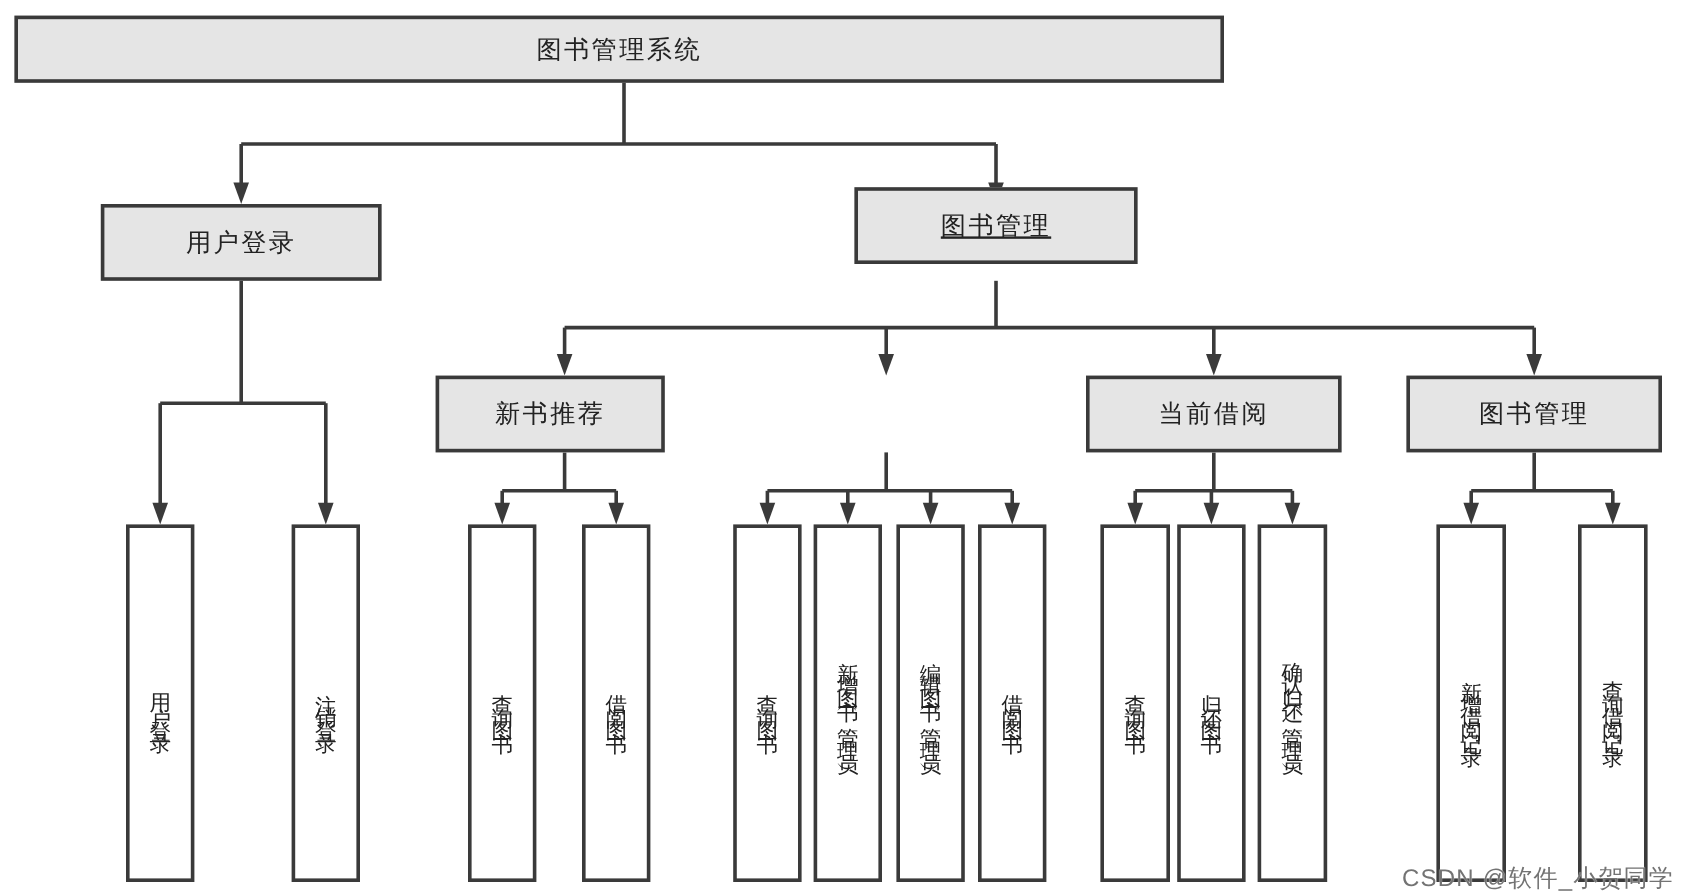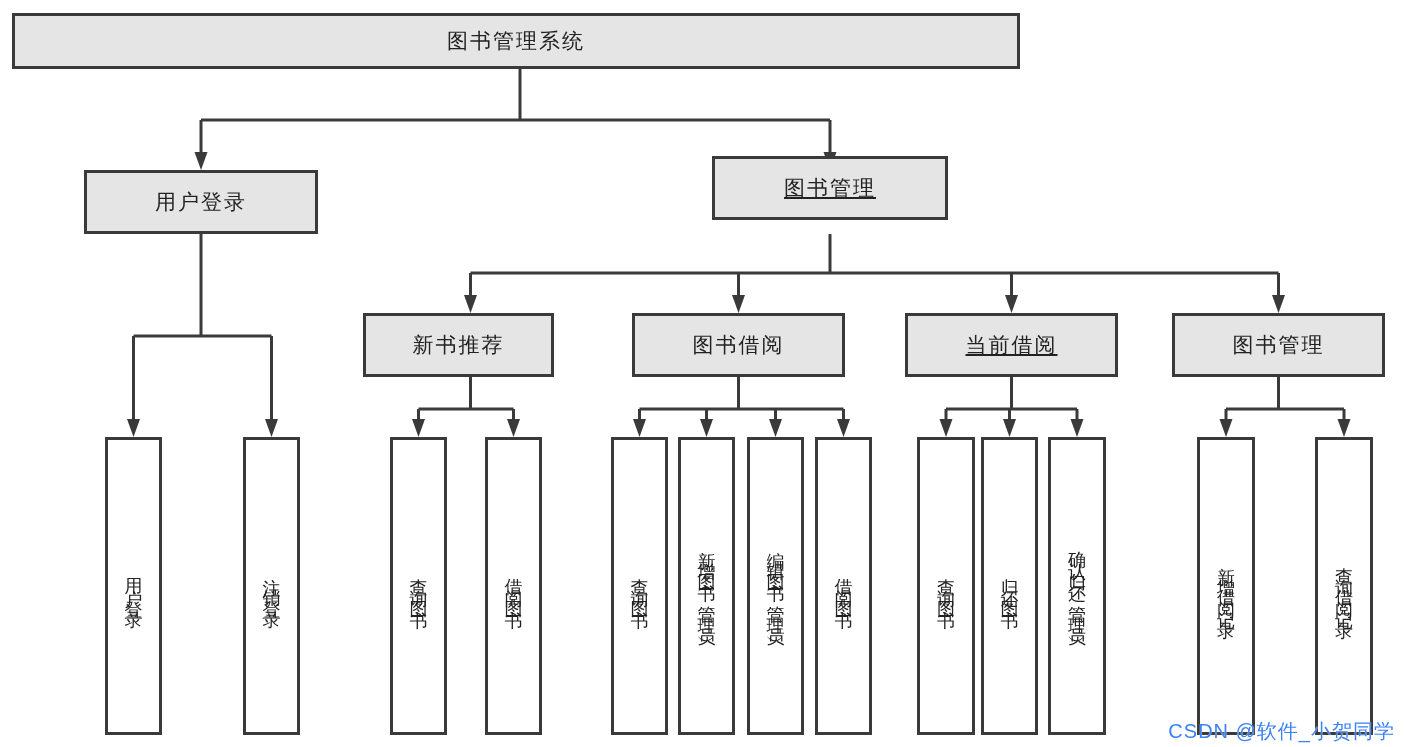--- a/index.html
+++ b/index.html
@@ -33,21 +33,21 @@
     font-size:18px;
     letter-spacing:11px;
     line-height:1;
     color:#222222;
     white-space:nowrap;
   }
   .watermark{
     position:absolute;
     right:10px;bottom:2px;
     font-size:20px;
-    color:#3b82f6;
+    color:#737373;
     letter-spacing:1px;
     text-shadow:0 0 1px #ffffff;
   }
 </style>
 </head>
 <body>
 
 <div class="stage">
 
   <svg width="1405" height="747" viewBox="0 0 1405 747">
@@ -118,22 +118,21 @@
       <polygon points="1337.5,419 1350.5,419 1344,437"></polygon>
     </g>
   </svg>
 
   <div class="box" style="left:12px;top:13px;width:1008px;height:56px;">图书管理系统</div>
 
   <div class="box" style="left:84px;top:170px;width:234px;height:64px;">用户登录</div>
   <div class="box" style="left:712px;top:156px;width:236px;height:64px;text-decoration:underline;">图书管理</div>
 
   <div class="box" style="left:363px;top:313px;width:191px;height:64px;">新书推荐</div>
-  <div class="box" style="left:632px;top:313px;width:213px;height:64px;">图书借阅</div>
-  <div class="box" style="left:905px;top:313px;width:213px;height:64px;text-decoration:underline;">当前借阅</div>
+  <div class="box" style="left:905px;top:313px;width:213px;height:64px;">当前借阅</div>
   <div class="box" style="left:1172px;top:313px;width:213px;height:64px;">图书管理</div>
 
   <div class="vbox" style="left:105px;top:437px;width:57px;height:298px;">
     <span class="vtext">用户登录</span>
   </div>
   <div class="vbox" style="left:243px;top:437px;width:57px;height:298px;">
     <span class="vtext">注销登录</span>
   </div>
 
   <div class="vbox" style="left:390px;top:437px;width:57px;height:298px;">

